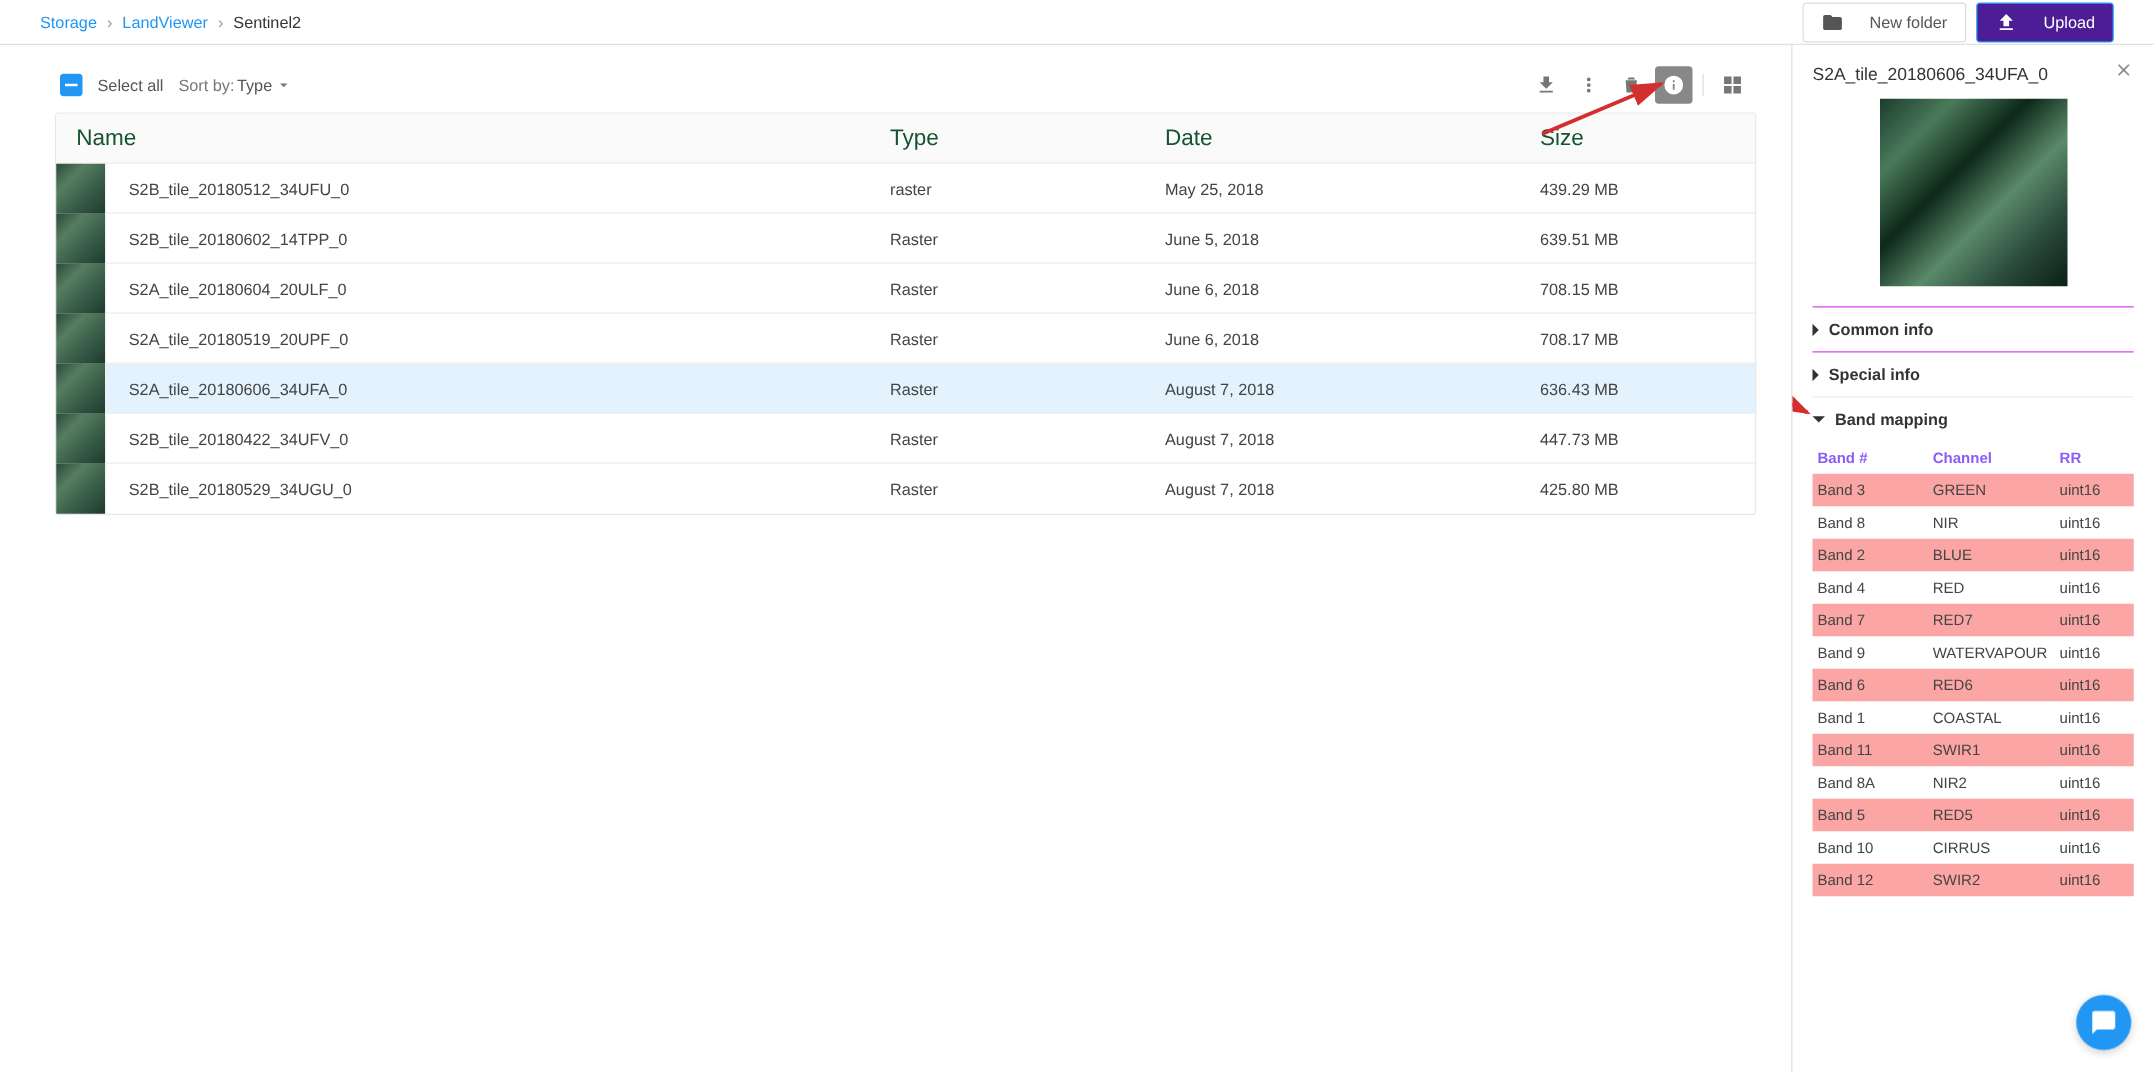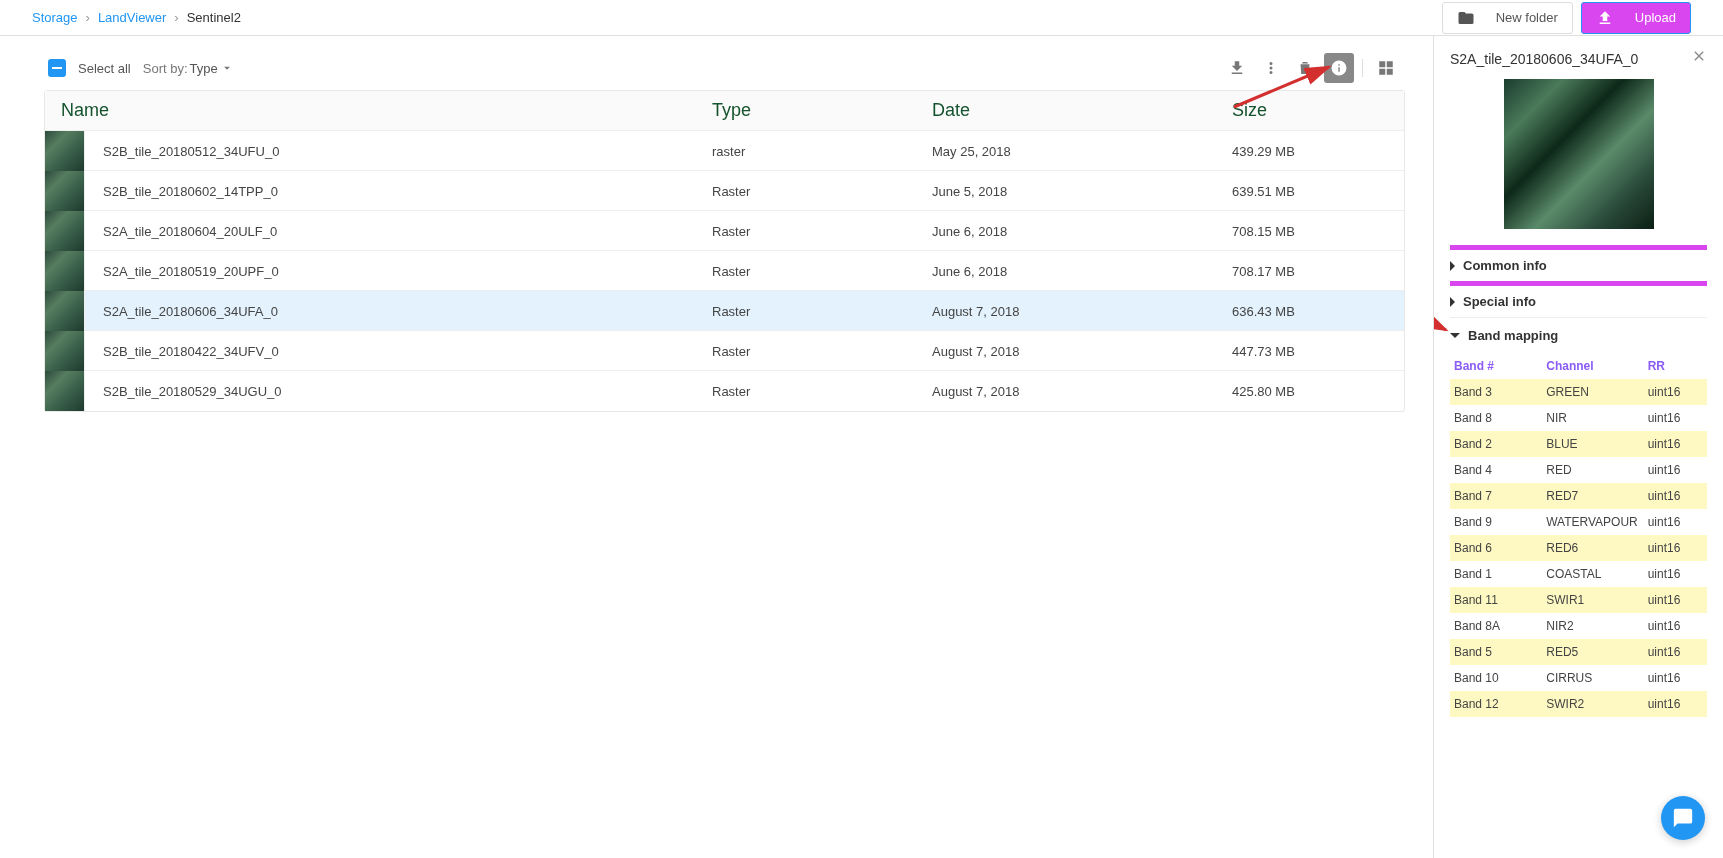--- a/index.html
+++ b/index.html
@@ -4,21 +4,21 @@
 <style>
 * { margin: 0; padding: 0; box-sizing: border-box; font-family: Arial, Helvetica, sans-serif; }
 body { background: #fff; font-size: 13px; color: #333; overflow: hidden; }
 .header { display: flex; align-items: center; justify-content: space-between; padding: 0 32px; height: 36px; border-bottom: 1px solid #e0e0e0; }
 .breadcrumb { display: flex; align-items: center; gap: 8px; font-size: 13px; }
 .breadcrumb a { color: #2196F3; text-decoration: none; cursor: pointer; }
 .breadcrumb .sep { color: #999; }
 .breadcrumb .current { color: #333; }
 .header-actions { display: flex; gap: 8px; }
 .btn { display:flex; align-items:center; gap:21px; padding: 6px 14px; border: 1px solid #ddd; background: #fff; border-radius: 3px; font-size: 13px; cursor: pointer; color:#555; }
-.btn-primary { background: #d946ef; border-color: #2196F3; color: #fff; text-align: right; }
+.btn-primary { background: #4c1d95; border-color: #2196F3; color: #fff; text-align: right; }
 .main-layout { display: flex; height: calc(100vh - 36px); margin-left: 16px; }
 .content-area { flex: 1; display: flex; flex-direction: column; padding: 10px 28px; overflow:auto; }
 .toolbar { display: flex; align-items: center; height: 44px; padding: 0 4px; position:relative; }
 .toolbar-left { display: flex; align-items: center; gap: 12px; font-size:13px; color:#555; }
 .checkbox-partial { width:18px; height:18px; border:2px solid #2196F3; border-radius:3px; display:flex; align-items:center; justify-content:center; background:#2196F3; }
 .checkbox-partial::before { content:""; width:10px; height:2px; background:#fff; }
 .sort-wrap { display:flex; align-items:center; gap:2px; color:#777; }
 .sort-wrap .lbl { color:#555; }
 .toolbar-right { margin-left: auto; display: flex; align-items: center; gap: 4px; }
 .icon-btn { width:30px; height:30px; display:flex; align-items:center; justify-content:center; border-radius:3px; cursor:pointer; color:#777; }
@@ -29,29 +29,29 @@
 .thead { font-size:18px; color:#14532d; background:#fafafa; border-bottom:1px solid #eee; padding-left:6px;}
 .thead .c-name { grid-column: 1 / span 2; padding-left:10px;}
 .trow { border-bottom:1px solid #eee; font-size:13px; color:#444; }
 .trow:last-child { border-bottom:none; }
 .trow.selected { background:#e3f2fd; }
 .thumb { width:40px; height:40px; background:linear-gradient(135deg,#2d4a3e 0%,#567d5f 30%,#3a5f4a 60%,#1e3a2e 100%); border-right:1px solid #eee;}
 .sidepanel { width:290px; border-left:1px solid #e0e0e0; display:flex; flex-direction:column; overflow-y:auto; padding:12px 16px; }
 .sidepanel-header { display:flex; align-items:center; justify-content:space-between; font-size:14px; color:#333; margin-bottom:10px;}
 .close-x { cursor:pointer; color:#888; font-size:18px; }
 .preview-img { width:150px; height:150px; margin:0 auto 16px; background: linear-gradient(135deg,#1a3d2e 0%,#4a7a5a 20%,#0d2818 40%,#5a8a6a 60%,#2a4a3a 80%,#0a1f14 100%); }
-.section-row { display:flex; align-items:center; gap:8px; height:36px; font-size:13px; font-weight:600; color:#333; cursor:pointer; border-top:5px solid #d946ef;}
+.section-row { display:flex; align-items:center; gap:8px; height:36px; font-size:13px; font-weight:600; color:#333; cursor:pointer; border-top:1px solid #d946ef;}
 .arrow { display:inline-block; width:0; height:0; }
 .arrow.right { border-top:5px solid transparent; border-bottom:5px solid transparent; border-left:5px solid #333;}
 .arrow.down { border-left:5px solid transparent; border-right:5px solid transparent; border-top:5px solid #333;}
 .band-table { width:100%; font-size:12px; }
 .band-header, .band-row { display:grid; grid-template-columns: 1fr 1.1fr 0.6fr; height:26px; align-items:center; padding:0 4px;}
 .band-header { font-weight:600; color:#8b5cf6; }
 .band-row { color:#444; }
-.band-row.alt { background:#fef9c3; }
+.band-row.alt { background:#fca5a5; }
 .chat-fab { position:fixed; bottom:18px; right:18px; width:44px; height:44px; border-radius:50%; background:#2196F3; display:flex; align-items:center; justify-content:center; box-shadow:0 2px 8px rgba(0,0,0,0.2);}
 .arrow-annot { position:absolute; pointer-events:none; }
 svg.ico { width:18px; height:18px; }
 </style>
 </head>
 <body>
 
 <div class="header">
   <div class="breadcrumb">
     <a>Storage</a>

